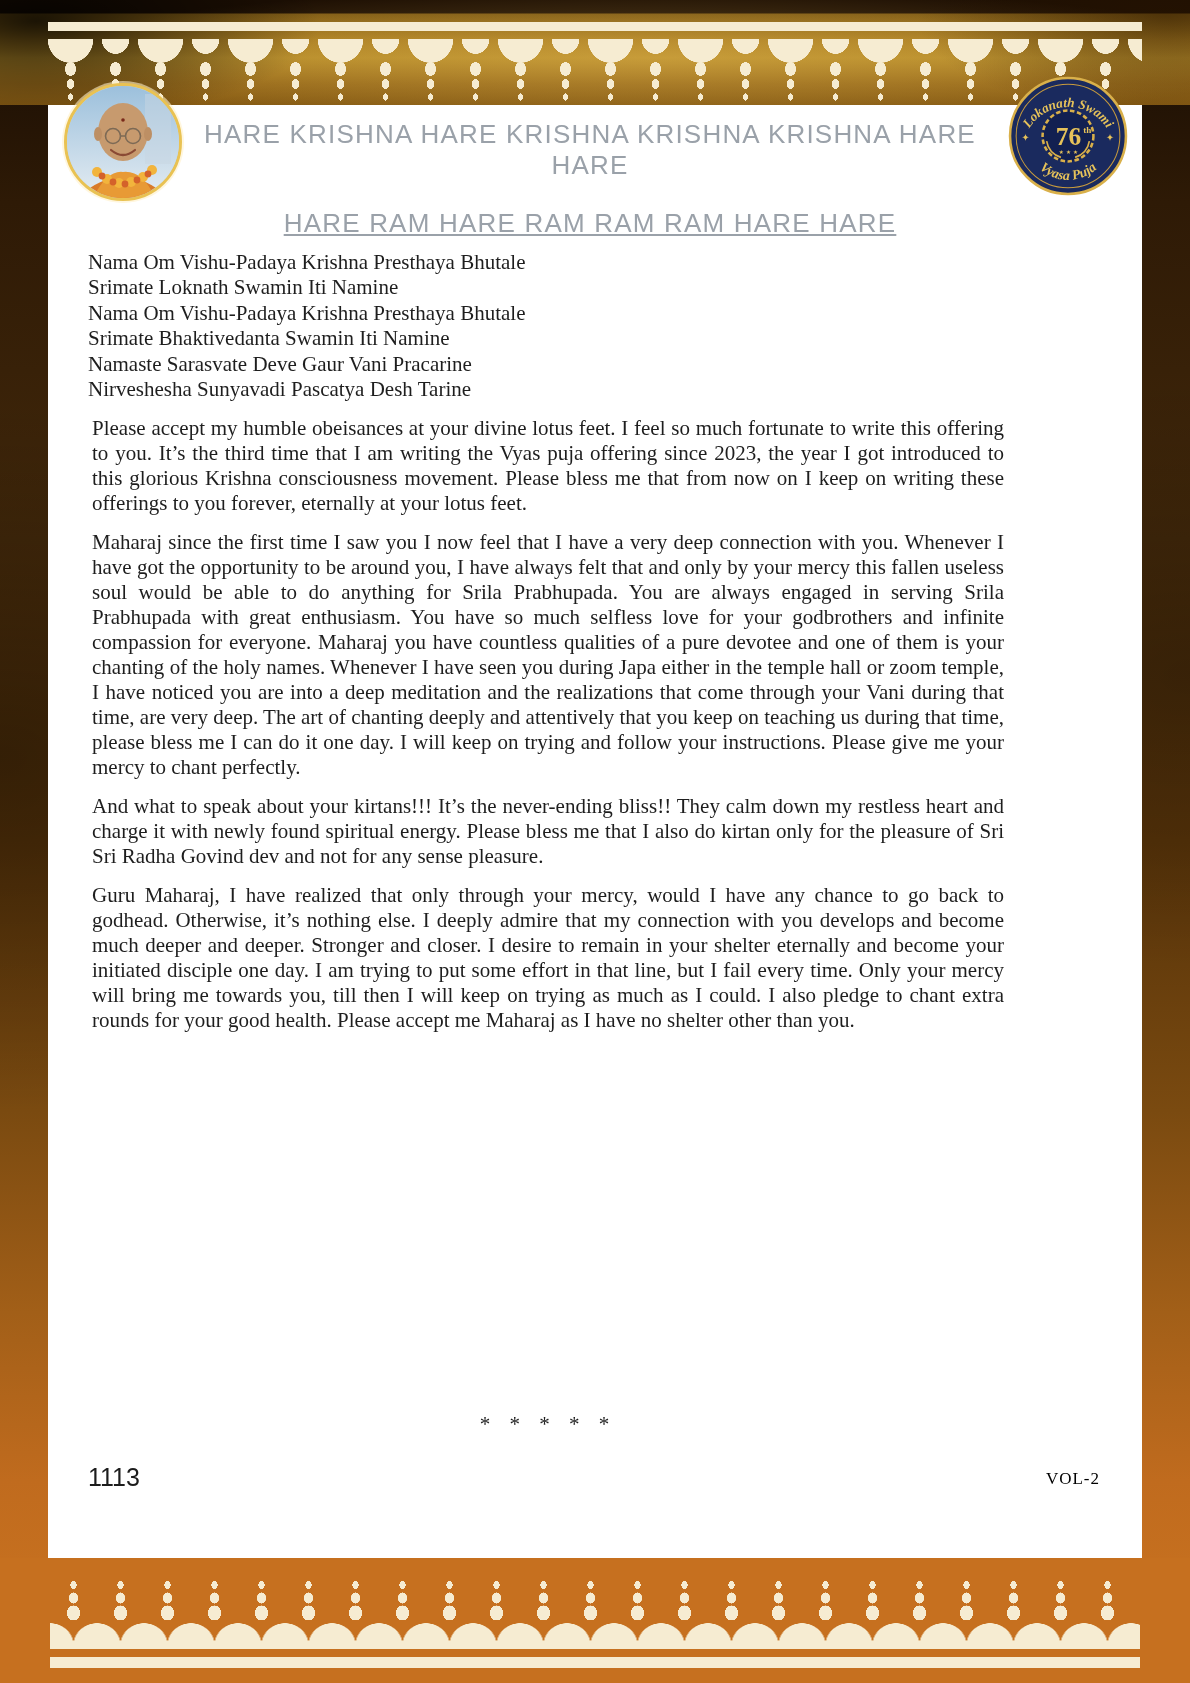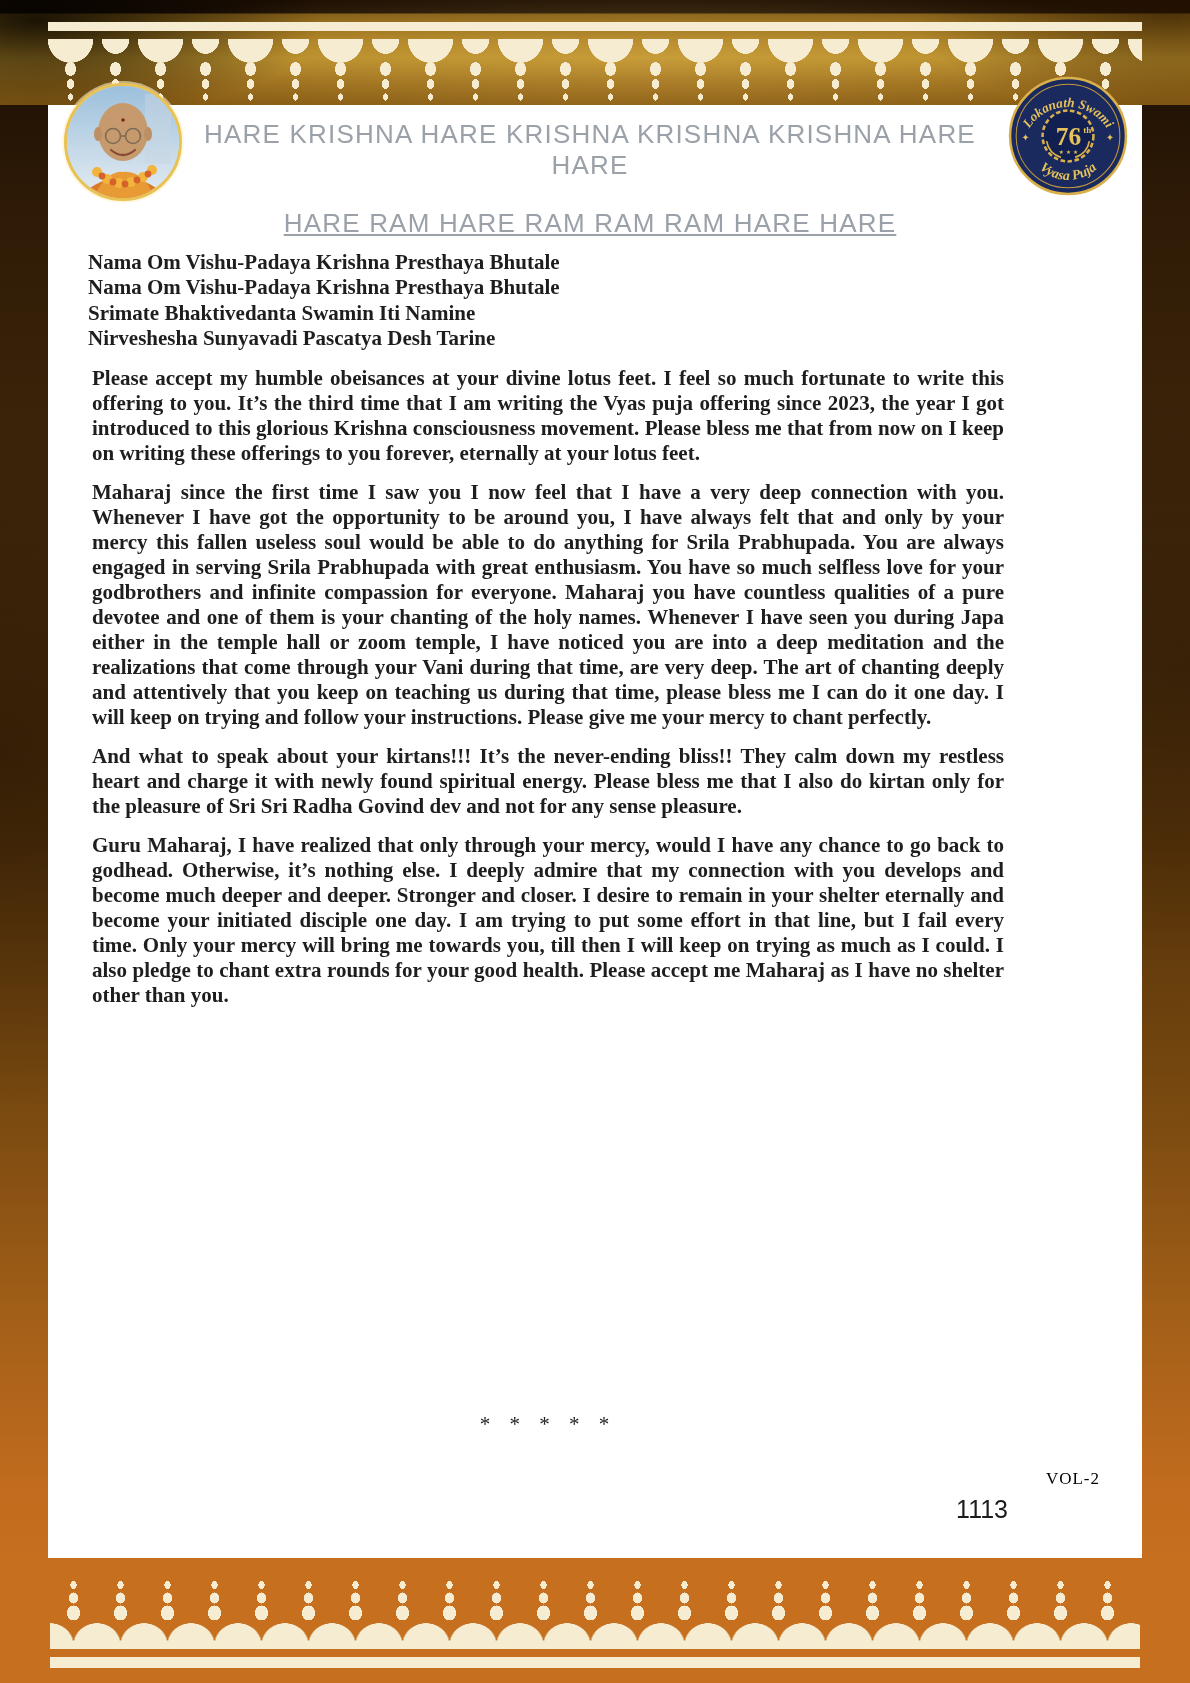--- a/index.html
+++ b/index.html
@@ -59,37 +59,37 @@
   .mantras{position:absolute;left:130px;right:140px;top:0;text-align:center;
     font-family:"Liberation Sans","DejaVu Sans",sans-serif;
     color:#9aa1a9;font-size:26px;letter-spacing:1.2px;}
   .mantra-1{margin-top:14px;}
   .mantra-2{margin-top:27px;text-decoration:underline;}
   .badge{position:absolute;right:14px;top:-29px;width:120px;height:120px;}
 
   
   .letter{
     padding:0 134px 0 40px;width:920px;box-sizing:content-box;
-    color:#1e1e1e;font-size:21px;line-height:25px;font-weight:bold;
+    color:#1e1e1e;font-size:21px;line-height:25px;
   }
   .verses p{margin:0;line-height:25.4px;}
   .salutation{margin:23px 0 0;}
   .letter .para{margin:14px 4px 0;text-align:justify;}
   .line-block p{margin:15px 0 0;}
   sup.ord{font-size:13px;line-height:0;vertical-align:super;}
 
   
   .separator{
     position:absolute;top:1307px;left:40px;width:920px;text-align:center;
     font-size:21px;letter-spacing:7px;color:#1e1e1e;
   }
   .pagenum{
-    position:absolute;top:1358px;left:40px;width:920px;text-align:right;
+    position:absolute;top:1358px;left:40px;width:920px;text-align:left;
     font-family:"Liberation Sans","DejaVu Sans",sans-serif;
-    font-size:25px;color:#1c1c1c;margin-top:32px;
+    font-size:25px;color:#1c1c1c;
   }
   .vol{
     position:absolute;top:1364px;right:42px;
     font-size:17px;letter-spacing:1px;color:#000000;
   }
 
   
   .bottom-band{position:absolute;left:0;right:0;bottom:0;height:125px;background:#c6701f;}
   .bb-drops{
     position:absolute;top:22px;left:50px;right:50px;height:40px;
@@ -187,22 +187,24 @@
           <text x="47" y="68" font-family="Liberation Serif, DejaVu Serif, serif" font-size="25" font-weight="bold" fill="#e6c25a">76</text>
           <text x="74" y="56" font-family="Liberation Serif, DejaVu Serif, serif" font-size="9" font-weight="bold" fill="#e6c25a">th</text>
           <text x="50" y="77" font-size="5.5" fill="#e6c25a" letter-spacing="2">★★★</text>
         </svg>
       </div>
     </div>
 
     <div class="letter">
       <div class="verses">
         <p>Nama Om Vishu-Padaya Krishna Presthaya Bhutale</p>
+        <p>Srimate Loknath Swamin Iti Namine</p>
         <p>Nama Om Vishu-Padaya Krishna Presthaya Bhutale</p>
         <p>Srimate Bhaktivedanta Swamin Iti Namine</p>
+        <p>Namaste Sarasvate Deve Gaur Vani Pracarine</p>
         <p>Nirveshesha Sunyavadi Pascatya Desh Tarine</p>
       </div>
 
 
       <p class="para">Please accept my humble obeisances at your divine lotus feet. I feel so much fortunate to write this offering to you. It’s the third time that I am writing the Vyas puja offering since 2023, the year I got introduced to this glorious Krishna consciousness movement. Please bless me that from now on I keep on writing these offerings to you forever, eternally at your lotus feet.</p>
       <p class="para">Maharaj since the first time I saw you I now feel that I have a very deep connection with you. Whenever I have got the opportunity to be around you, I have always felt that and only by your mercy this fallen useless soul would be able to do anything for Srila Prabhupada. You are always engaged in serving Srila Prabhupada with great enthusiasm. You have so much selfless love for your godbrothers and infinite compassion for everyone. Maharaj you have countless qualities of a pure devotee and one of them is your chanting of the holy names. Whenever I have seen you during Japa either in the temple hall or zoom temple, I have noticed you are into a deep meditation and the realizations that come through your Vani during that time, are very deep. The art of chanting deeply and attentively that you keep on teaching us during that time, please bless me I can do it one day. I will keep on trying and follow your instructions. Please give me your mercy to chant perfectly.</p>
       <p class="para">And what to speak about your kirtans!!! It’s the never-ending bliss!! They calm down my restless heart and charge it with newly found spiritual energy. Please bless me that I also do kirtan only for the pleasure of Sri Sri Radha Govind dev and not for any sense pleasure.</p>
       <p class="para">Guru Maharaj, I have realized that only through your mercy, would I have any chance to go back to godhead. Otherwise, it’s nothing else. I deeply admire that my connection with you develops and become much deeper and deeper. Stronger and closer. I desire to remain in your shelter eternally and become your initiated disciple one day. I am trying to put some effort in that line, but I fail every time. Only your mercy will bring me towards you, till then I will keep on trying as much as I could. I also pledge to chant extra rounds for your good health. Please accept me Maharaj as I have no shelter other than you.</p>
 
     </div>

